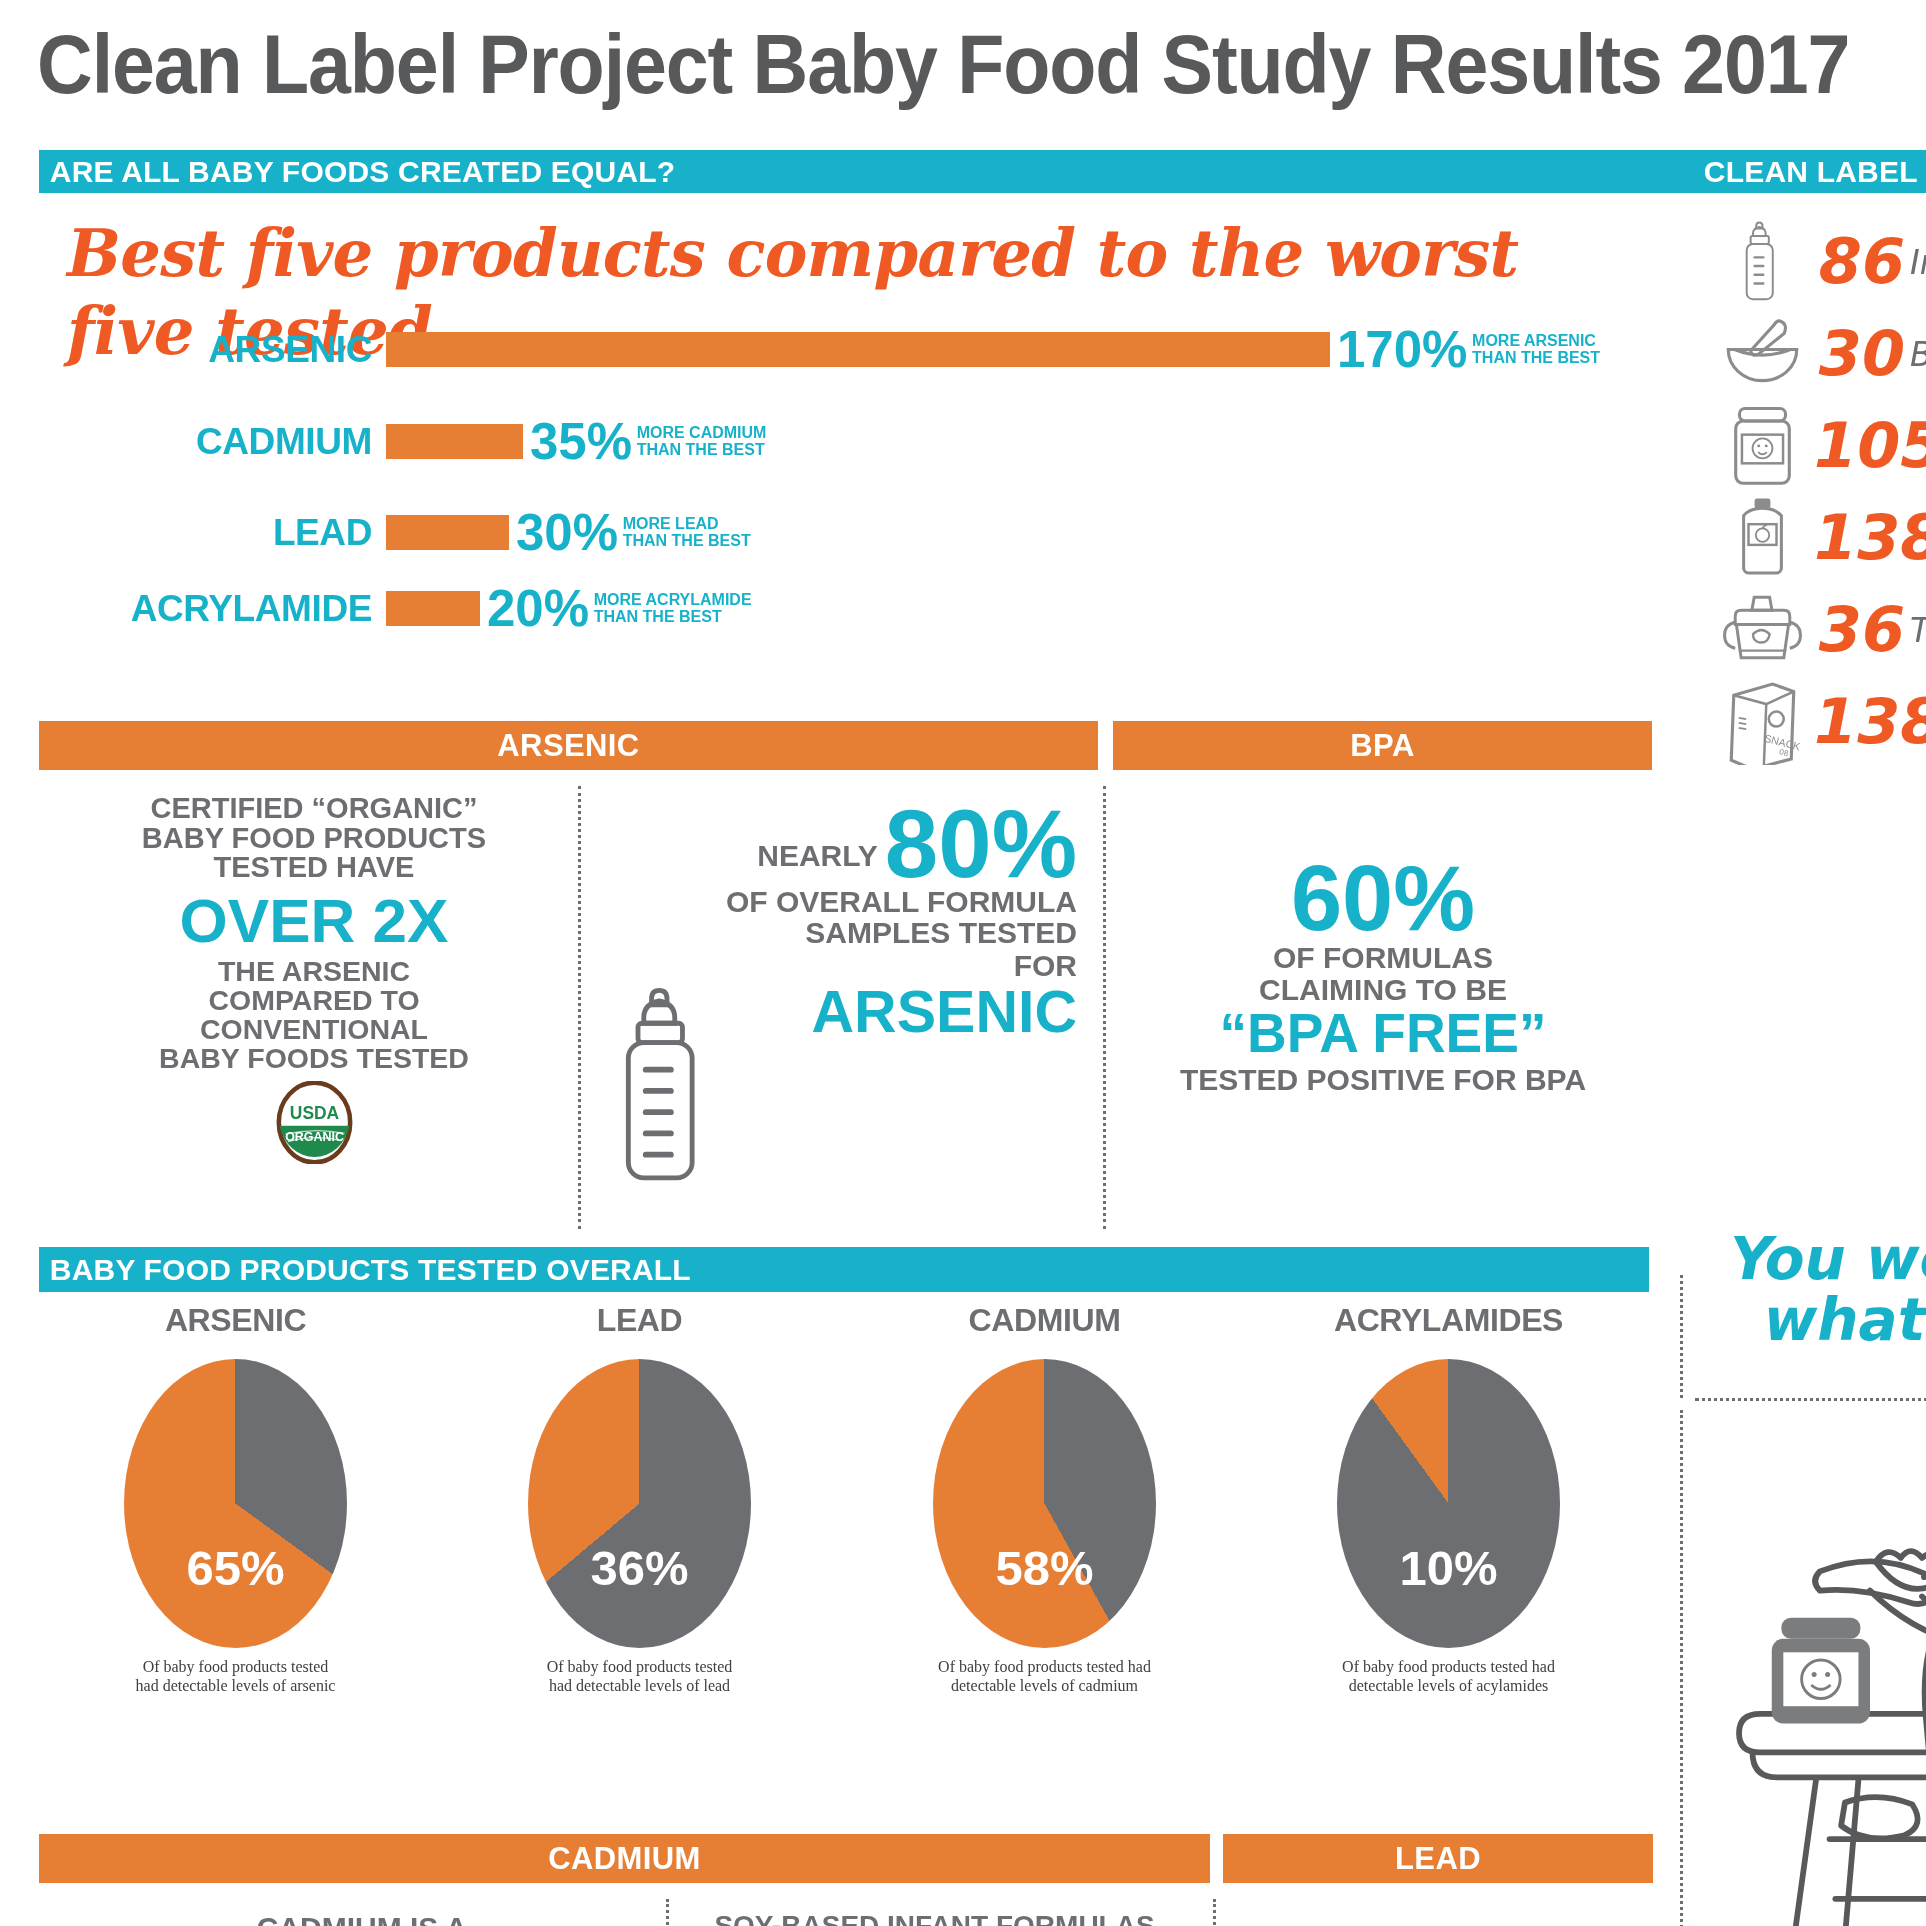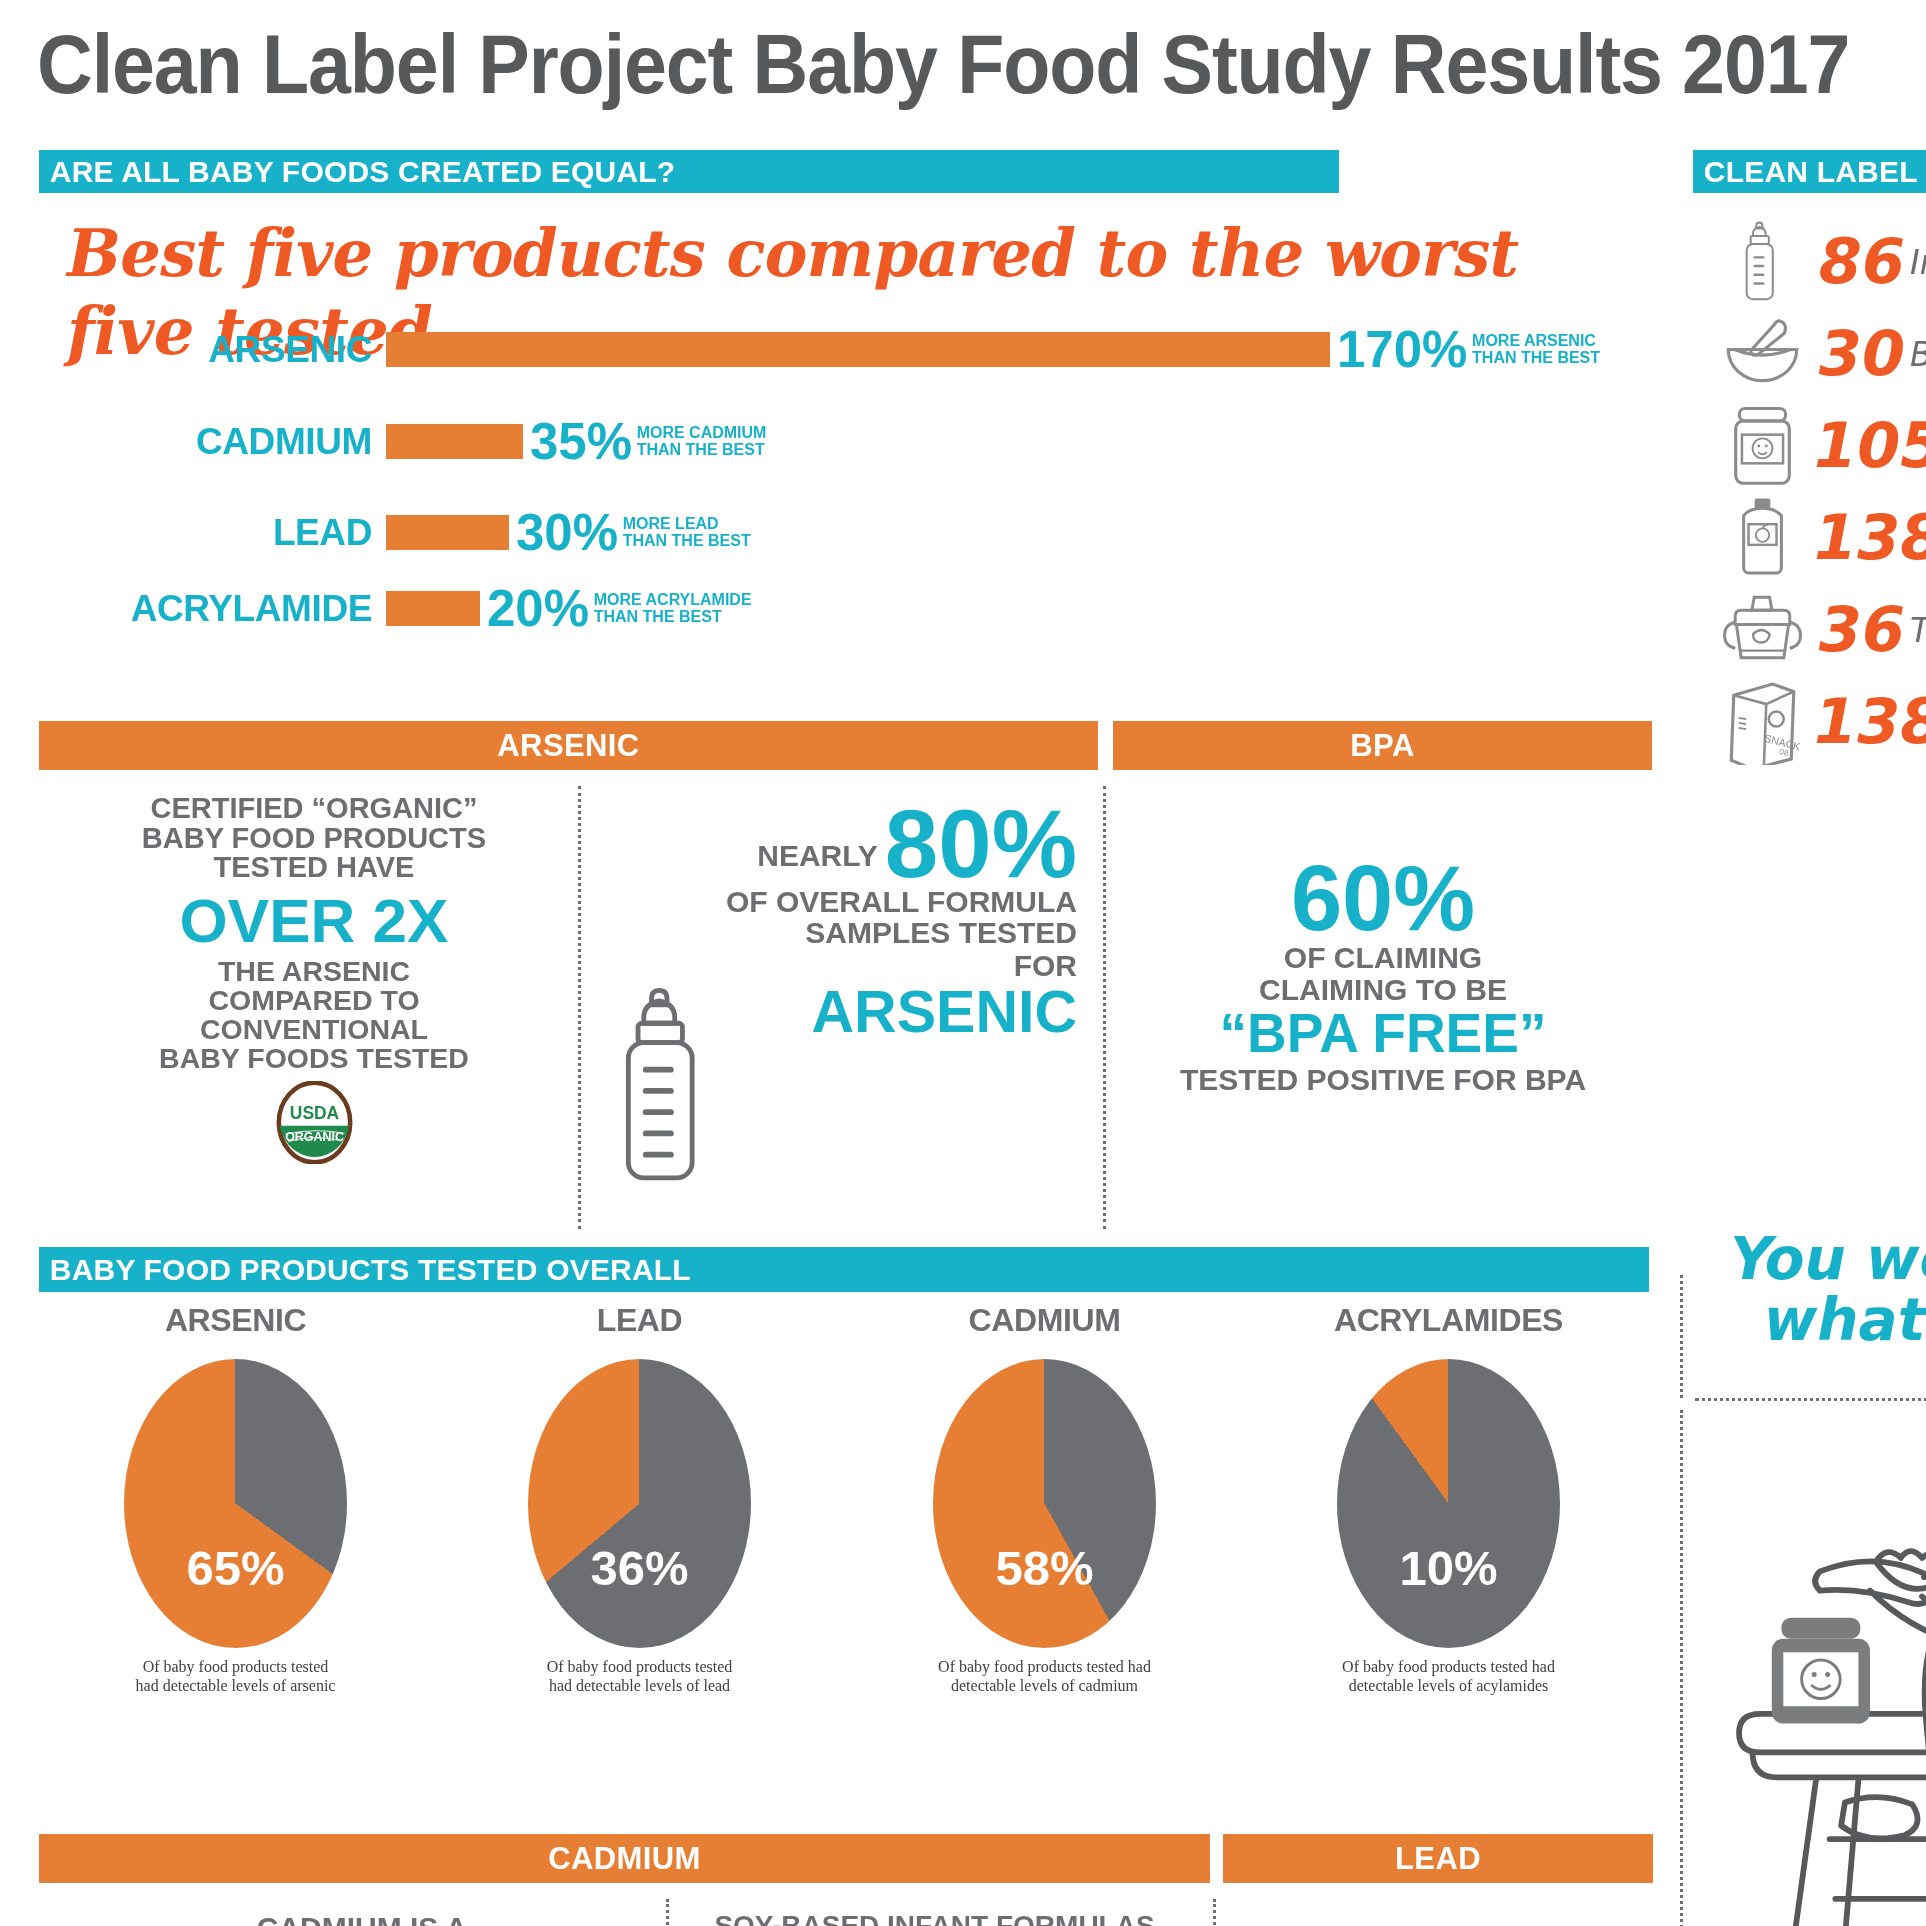--- a/index.html
+++ b/index.html
@@ -23,21 +23,21 @@
     letter-spacing:-1.2px; white-space:nowrap;
     transform:scaleX(.93); transform-origin:left center;
   }
 
   
   .band-teal{ background:#17b2c9; color:#fff; font-weight:bold; display:flex; align-items:center; }
   .band-teal span{ padding-left:10.8px; font-size:30px; letter-spacing:0.2px; }
   .band-orange{ background:#e67e34; color:#fff; font-weight:bold; display:flex; align-items:center; justify-content:center; }
   .band-orange span{ font-size:31px; letter-spacing:0.4px; }
 
-  #are-equal-band{ position:absolute; left:39px; top:150px; width:1300px; height:43px; }
+  #are-equal-band{ position:absolute; left:39px; top:150px; width:1750px; height:43px; }
   #clp-tested-band{ position:absolute; left:1693px; top:150px; width:616px; height:43px; }
 
   
   .script-head{
     position:absolute; left:67px; top:214px; width:1587px;
     font-family:"DejaVu Serif", serif;
     font-style:italic; font-weight:bold;
     font-size:66px; color:#ef5a24; letter-spacing:-0.8px;
     transform:scaleX(.97); transform-origin:left center;
   }
@@ -233,21 +233,21 @@
       <line x1="38" y1="86" x2="64" y2="86" stroke="#6d6e71" stroke-width="6" stroke-linecap="round"></line>
       <line x1="38" y1="108" x2="64" y2="108" stroke="#6d6e71" stroke-width="6" stroke-linecap="round"></line>
       <line x1="38" y1="130" x2="64" y2="130" stroke="#6d6e71" stroke-width="6" stroke-linecap="round"></line>
       <line x1="38" y1="152" x2="64" y2="152" stroke="#6d6e71" stroke-width="6" stroke-linecap="round"></line>
       <line x1="38" y1="174" x2="64" y2="174" stroke="#6d6e71" stroke-width="6" stroke-linecap="round"></line>
     </svg>
   </div>
 
   <div id="bpa-block">
     <div class="num">60%</div>
-    <div class="l">OF CLAIMING</div>
+    <div class="l">OF FORMULAS</div>
     <div class="l">CLAIMING TO BE</div>
     <div class="free">“BPA FREE”</div>
     <div class="last">TESTED POSITIVE FOR BPA</div>
   </div>
 
   <div id="clp-list">
 
     <div class="clp-row">
       <div class="clp-icon">
         <svg width="65" height="83" viewBox="0 0 120 210">

